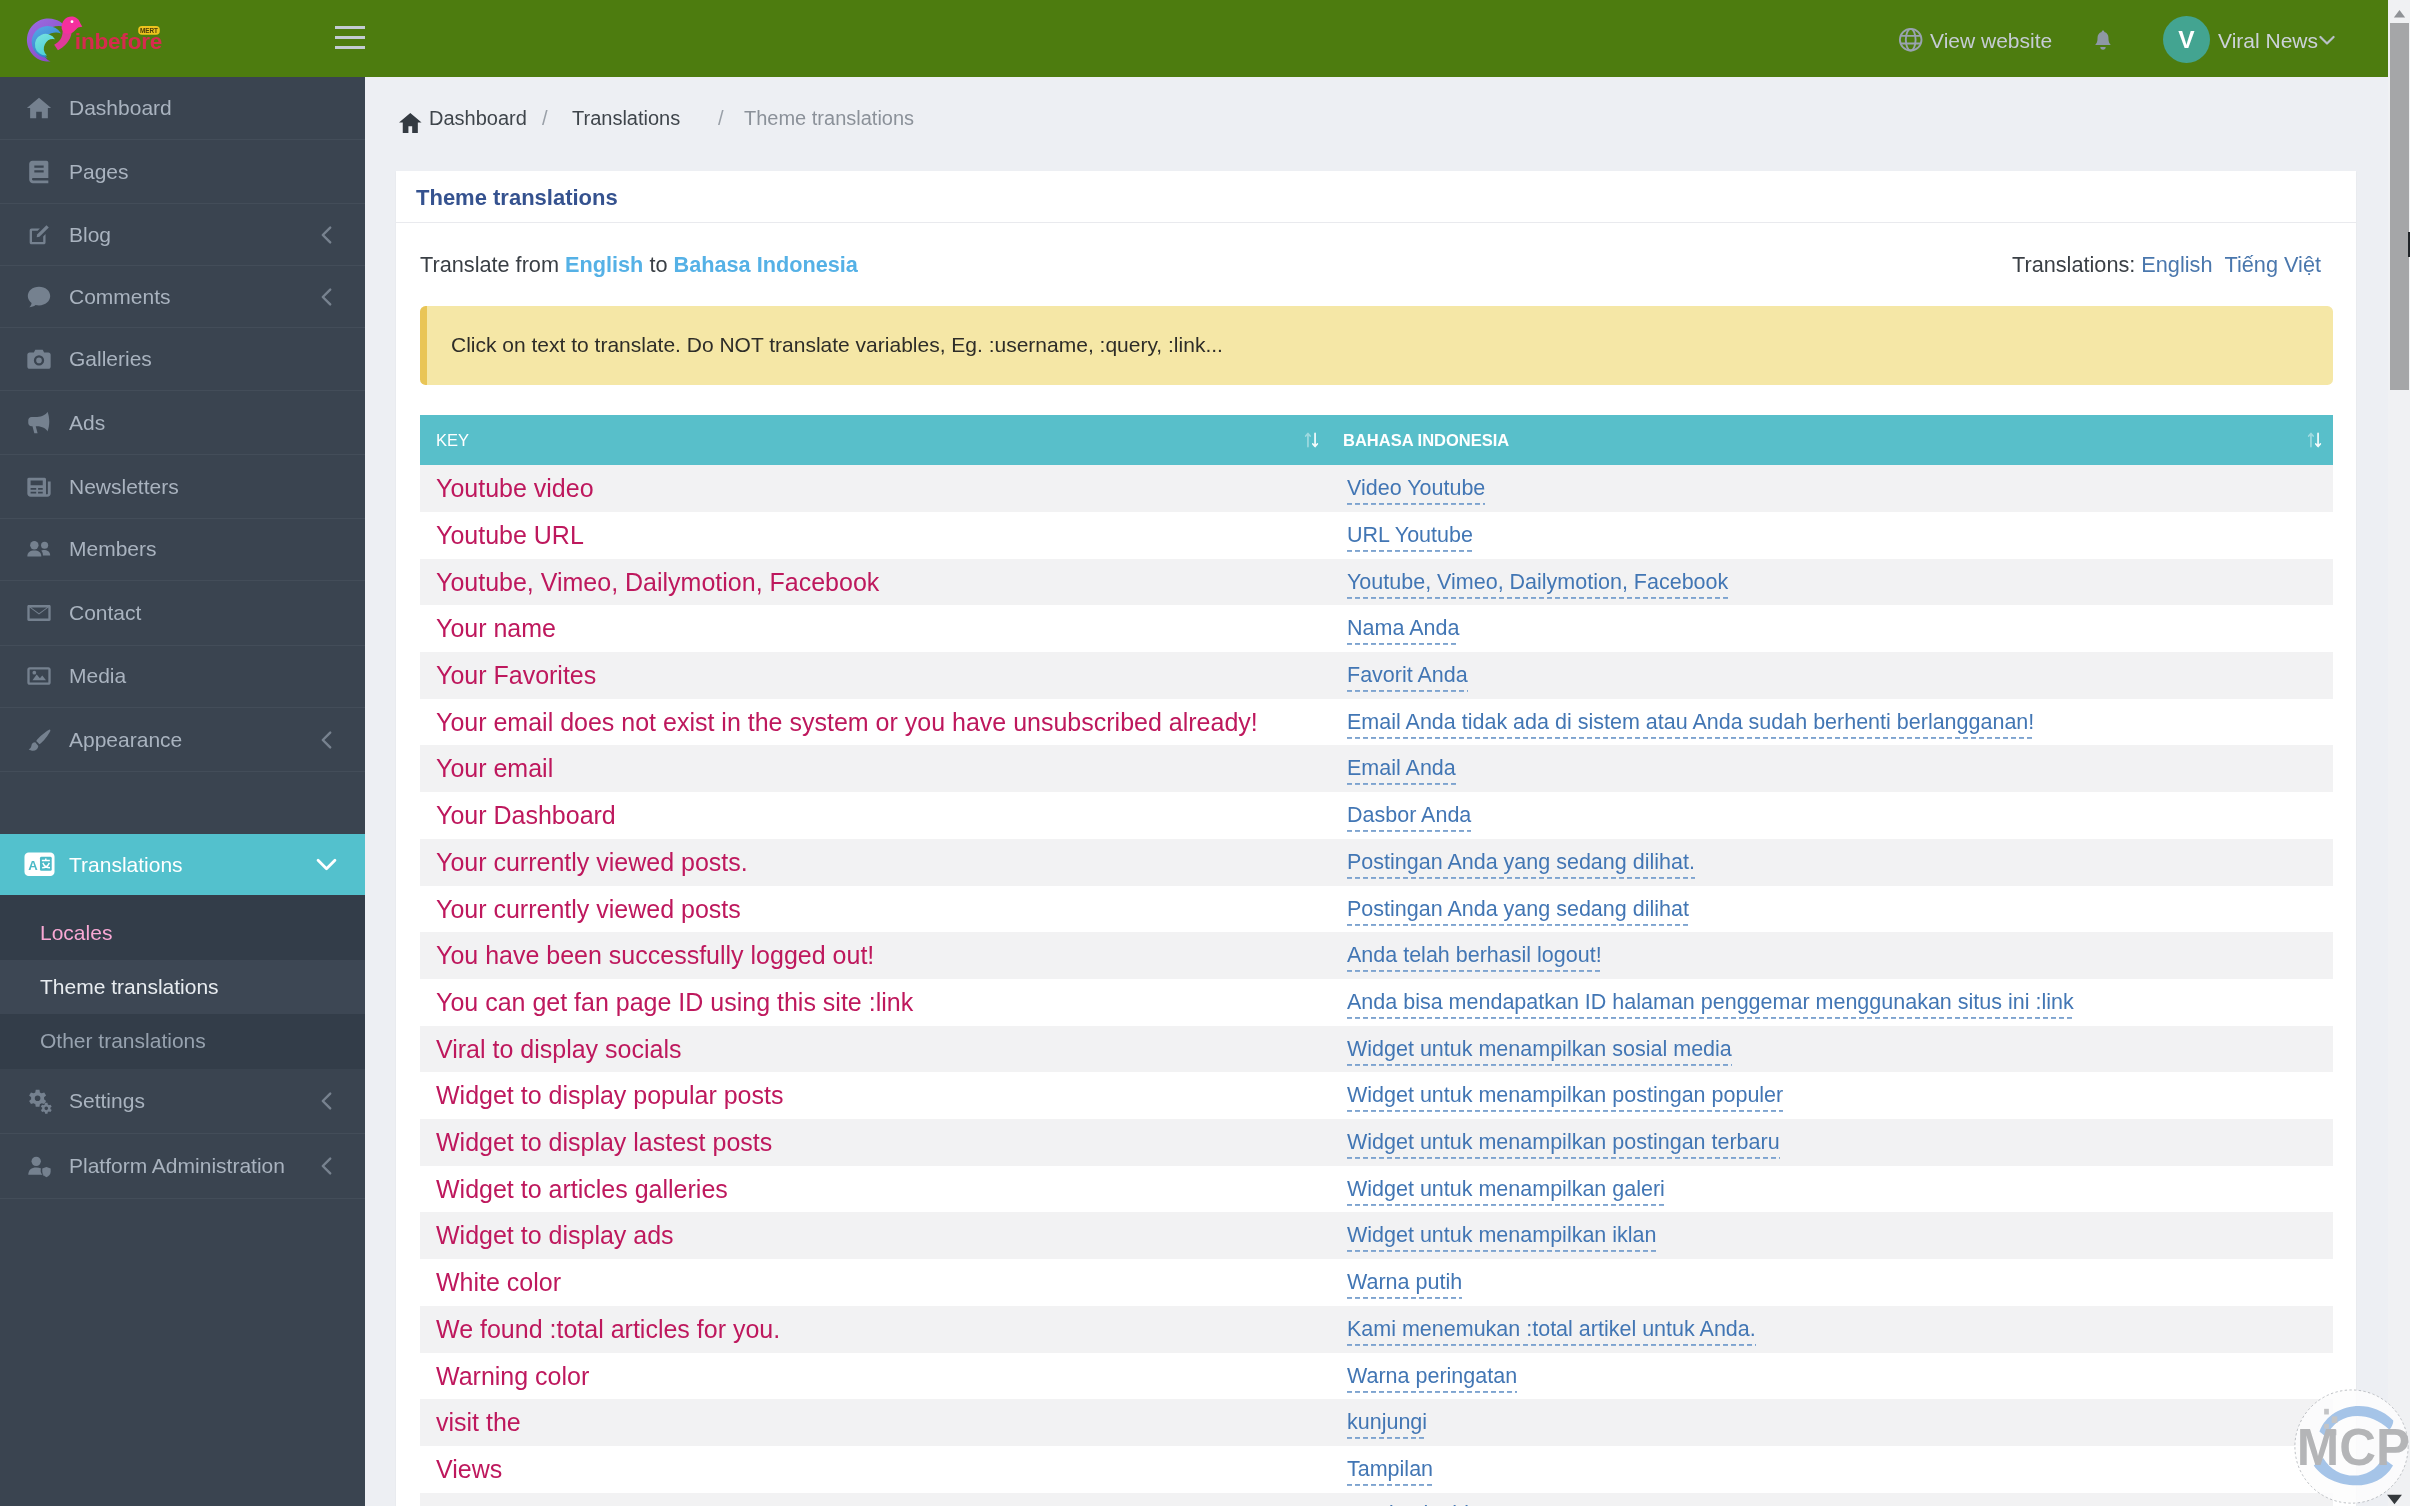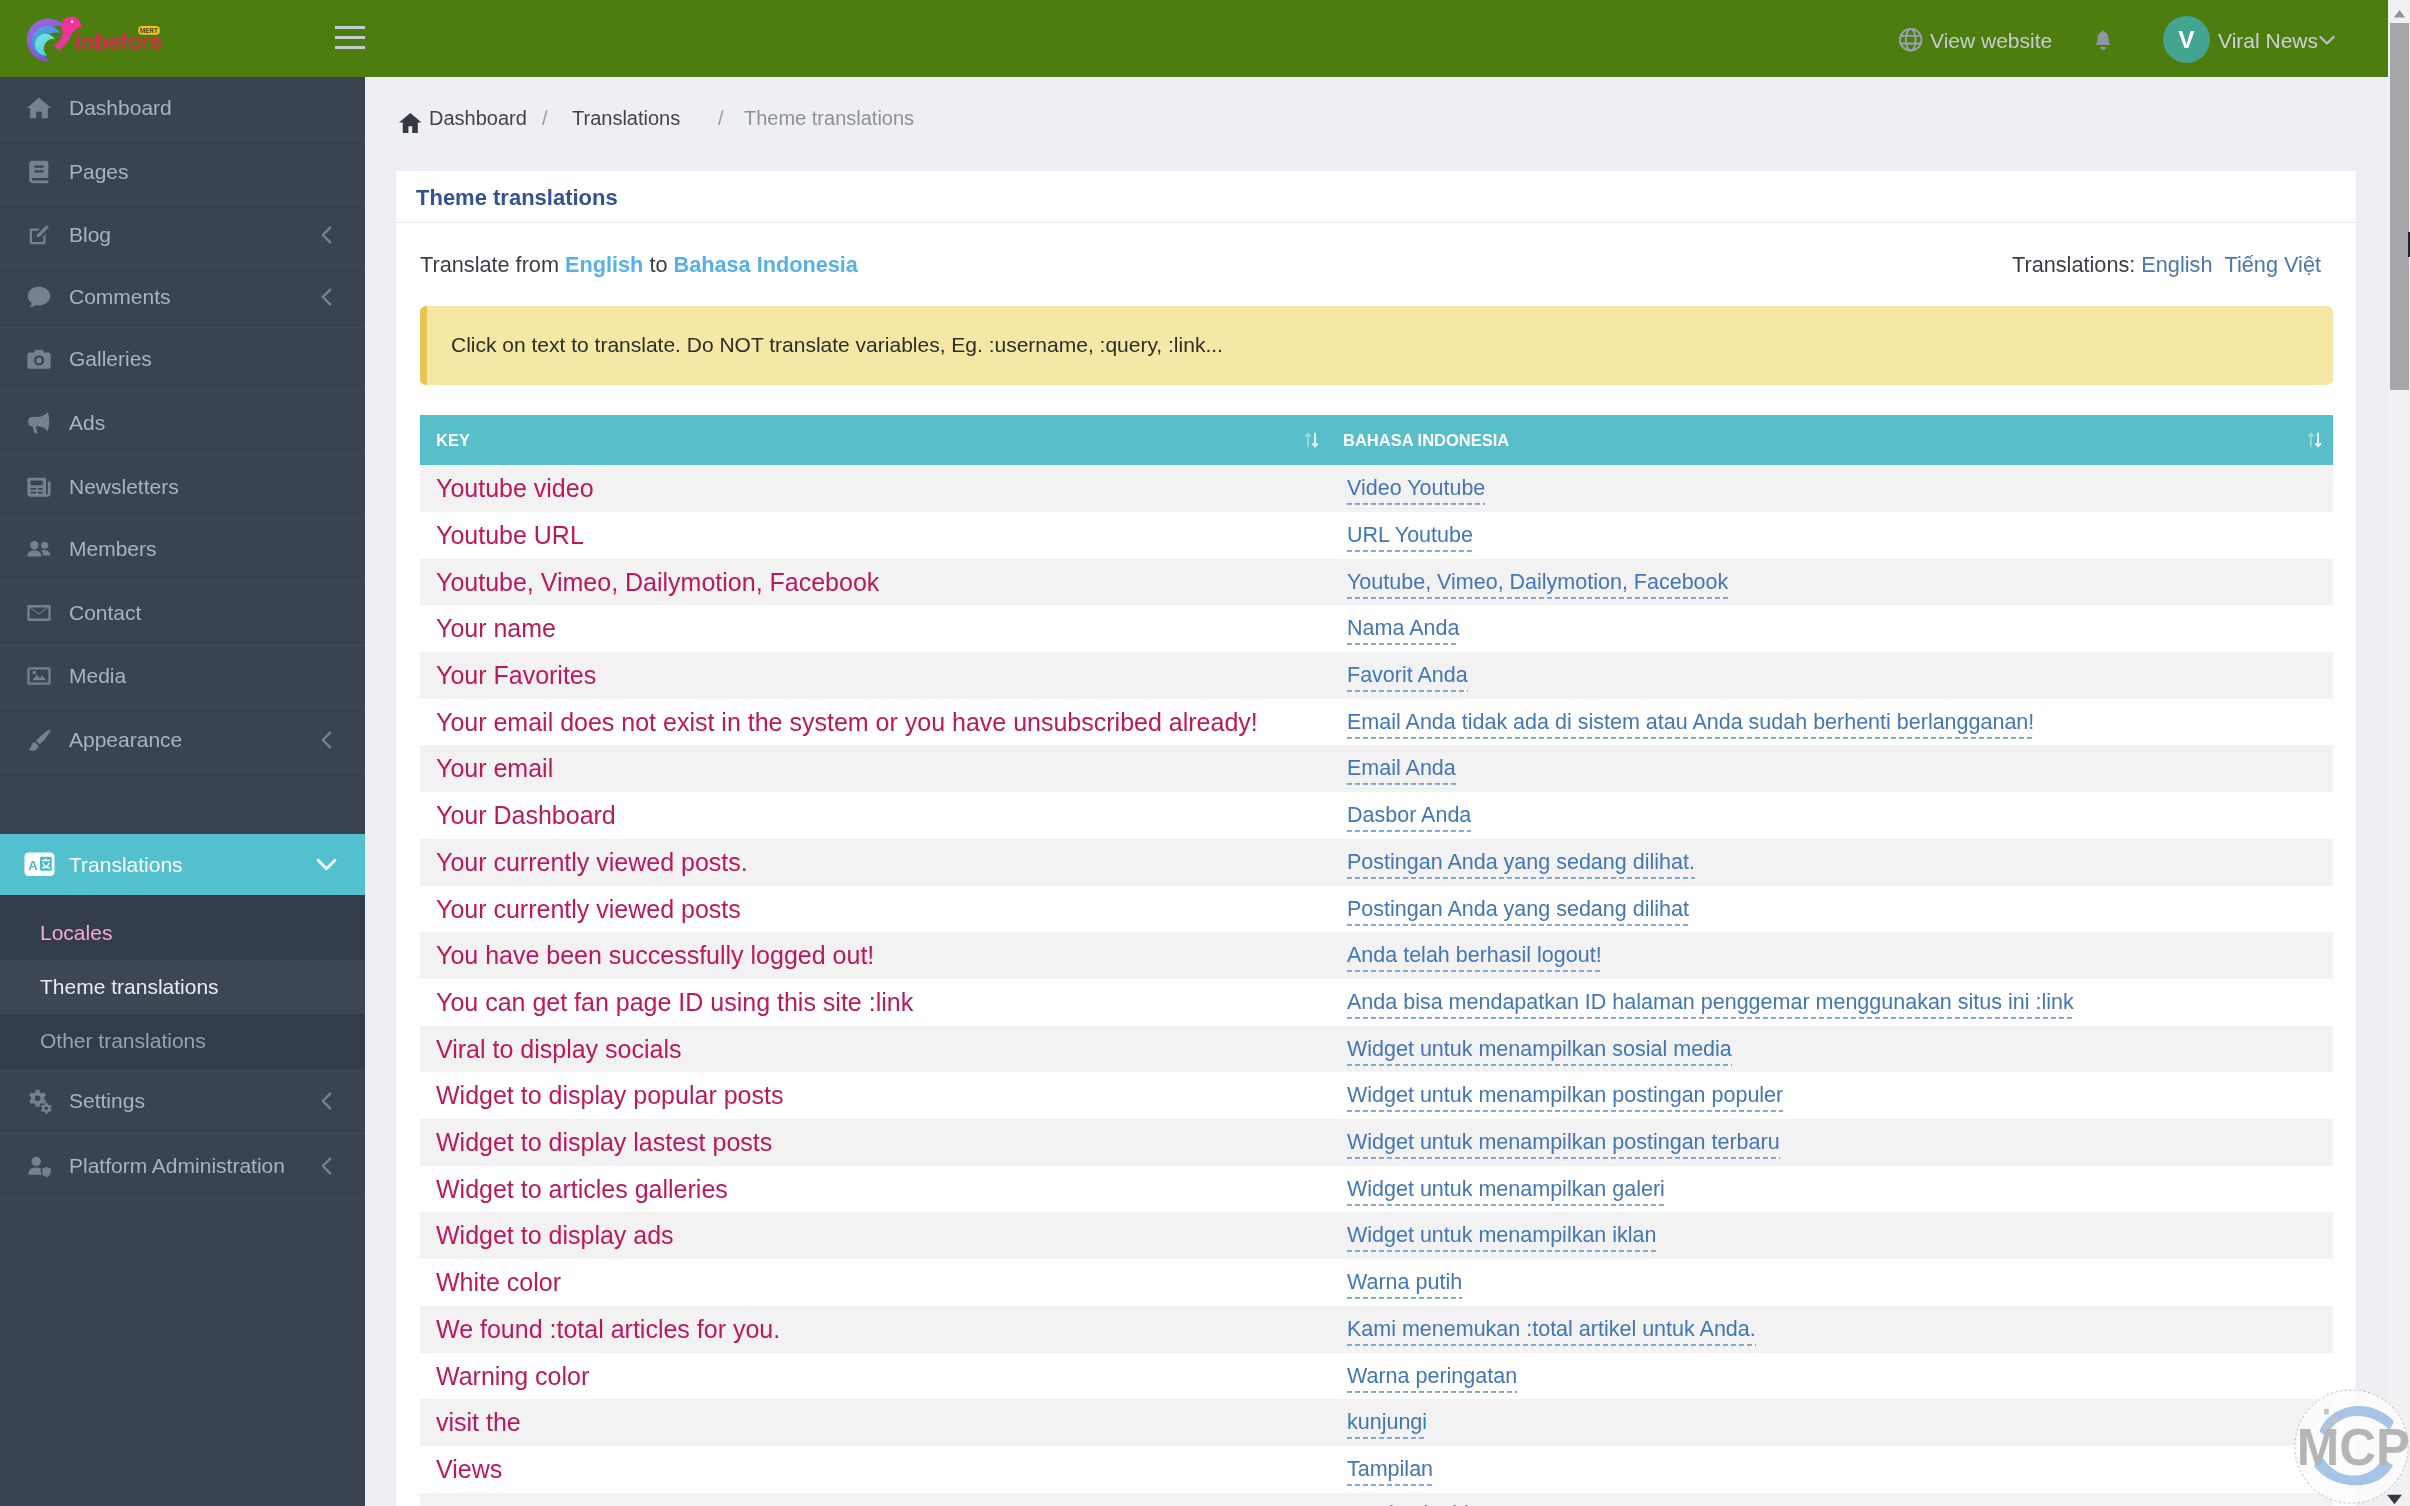--- a/index.html
+++ b/index.html
@@ -197,21 +197,21 @@
 <div class="abs" style="left:572px;top:107px;font-size:20px;color:#3f454b">Translations</div>
 <div class="abs" style="left:718px;top:107px;font-size:20px;color:#9aa0a8">/</div>
 <div class="abs" style="left:744px;top:107px;font-size:20px;color:#8b9199">Theme translations</div>
 <div class="abs" style="left:416px;top:185px;font-size:22px;font-weight:bold;color:#35528f">Theme translations</div>
 <div class="abs" style="left:396px;top:222px;width:1960px;height:0.9px;background:#e9eaee"></div>
 <div class="abs" style="left:420px;top:252px;font-size:21.7px;color:#3a3f45">Translate from <b style="color:#55b1e6">English</b> to <b style="color:#55b1e6">Bahasa Indonesia</b></div>
 <div class="abs" style="right:89px;top:252px;font-size:21.7px;color:#3a3f45">Translations: <span style="color:#4a77ad">English</span>&nbsp;&nbsp;<span style="color:#4a77ad">Tiếng Việt</span></div>
 <div class="abs" style="left:420px;top:306px;width:1913px;height:79px;background:#f5e7a6;border-left:7.5px solid #e9c556;border-radius:5.6px"></div>
 <div class="abs" style="left:451px;top:333px;font-size:21px;color:#2e2d28">Click on text to translate. Do NOT translate variables, Eg. :username, :query, :link...</div>
 <div class="abs" style="left:420px;top:415px;width:1913px;height:50px;background:#58bfca"></div>
-<div class="abs" style="left:436px;top:431px;font-size:16.5px;font-weight:bold;color:#fff">KEY</div>
+<div class="abs" style="left:436px;top:431px;font-size:16.5px;font-weight:normal;color:#fff">KEY</div>
 <svg class="abs" style="left:1304px;top:432px" width="15" height="16" viewBox="0 0 16 17">
     <g stroke-linecap="round" stroke-linejoin="round" fill="none">
       <path d="M4.2 15.5 V1.8 M1.8 4.3 L4.2 1.5 L6.6 4.3" stroke="rgba(255,255,255,0.42)" stroke-width="1.8"></path>
       <path d="M11.8 1.5 V15.2 M9.4 12.7 L11.8 15.5 L14.2 12.7" stroke="rgba(255,255,255,0.95)" stroke-width="1.8"></path>
     </g>
   </svg>
 <div class="abs" style="left:1343px;top:431px;font-size:16.5px;font-weight:bold;color:#fff">BAHASA INDONESIA</div>
 <svg class="abs" style="left:2307px;top:432px" width="15" height="16" viewBox="0 0 16 17">
     <g stroke-linecap="round" stroke-linejoin="round" fill="none">
       <path d="M4.2 15.5 V1.8 M1.8 4.3 L4.2 1.5 L6.6 4.3" stroke="rgba(255,255,255,0.42)" stroke-width="1.8"></path>

